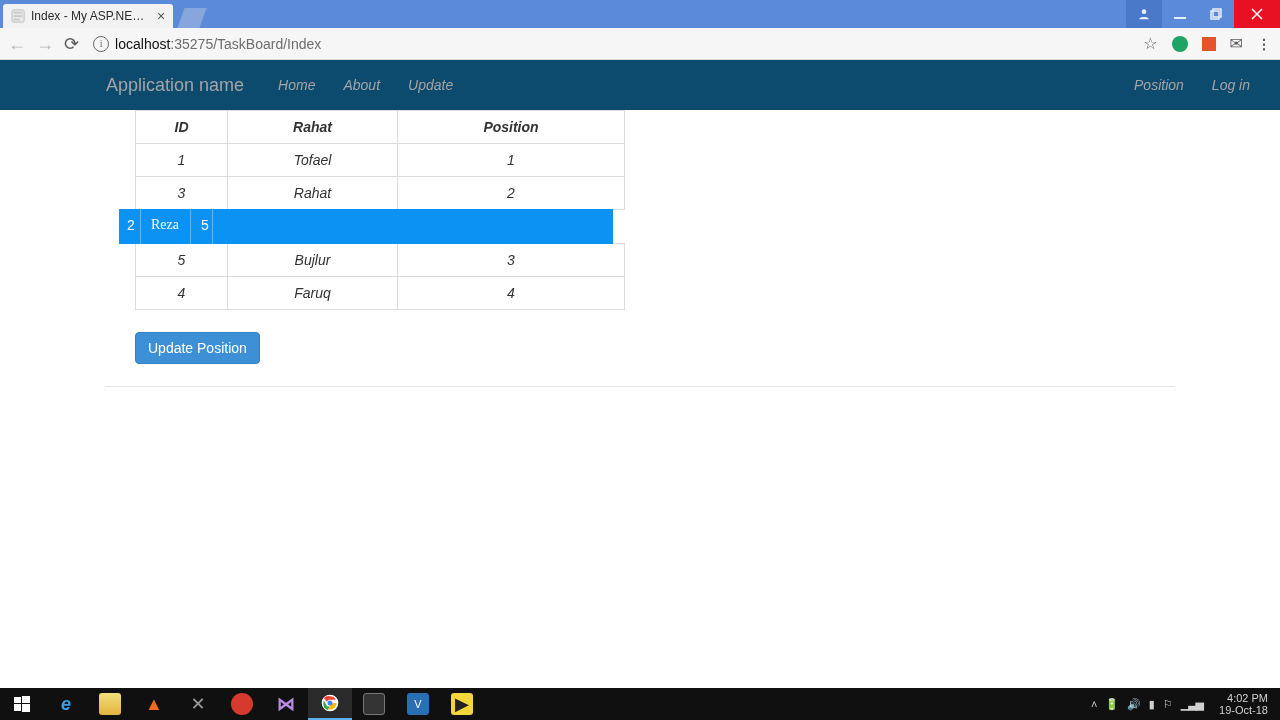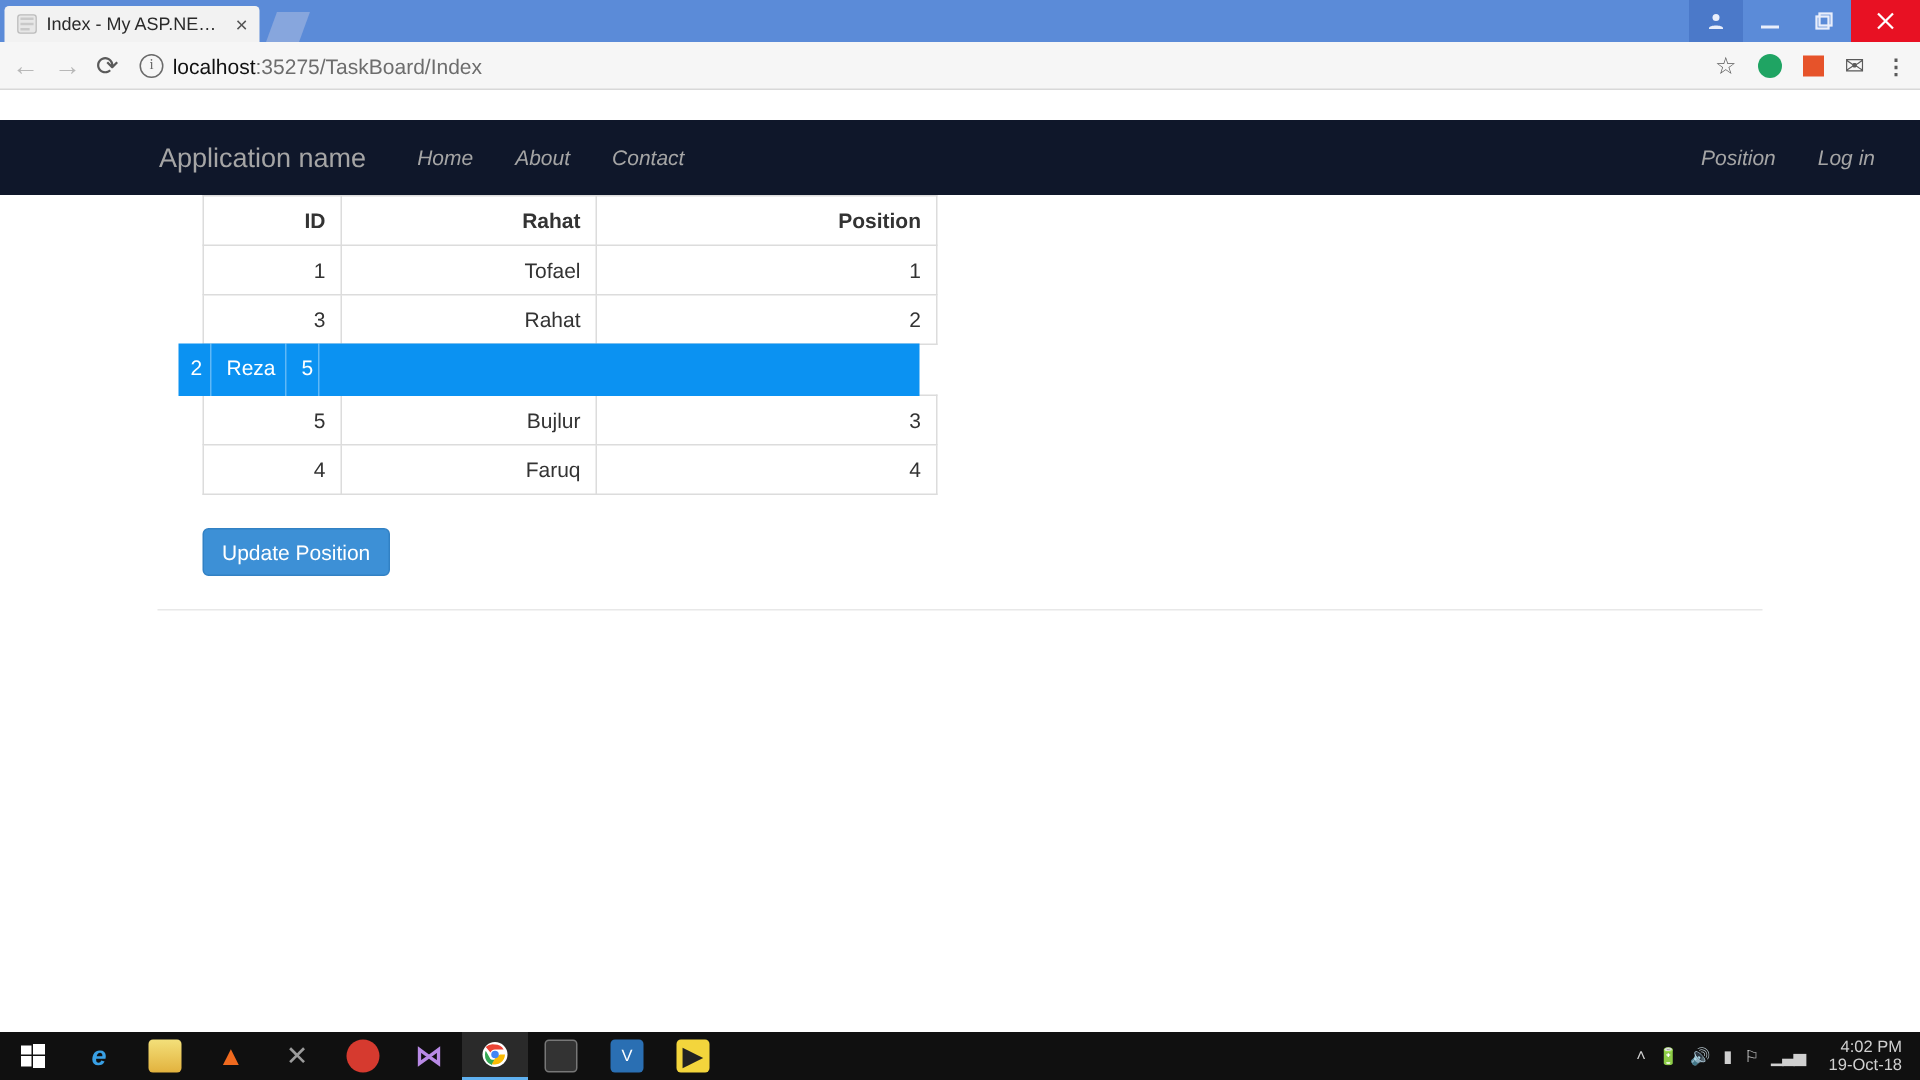--- a/index.html
+++ b/index.html
@@ -27,36 +27,36 @@
   .chromebar .url .host { color:#111;}
   .chromebar .url .path { color:#6d6d6d;}
   .chromebar .rightctrls { display:flex; align-items:center; gap:14px; color:#5a5a5a;}
   .chromebar .star { font-size:16px;}
   .chromebar .circle-g { width:16px; height:16px; border-radius:50%; background:#1fa463;}
   .chromebar .squareorange { width:14px; height:14px; background:#e6532a;}
   .chromebar .envelope { font-size:16px;}
   .chromebar .kebab { letter-spacing:1px; font-weight:bold;}
   
   .pagebody { position:relative; background:#fff;}
-  .navbar { height:50px; background:#0f172a; display:flex; align-items:center; padding:0 16px 0 106px;margin-top:20px; }
+  .navbar { height:50px; background:#0c4a6e; display:flex; align-items:center; padding:0 16px 0 106px; }
   .navbar .brand { color:#a5a5a5; font-size:18px; margin-right:20px;}
   .navbar .navlink { color:#a5a5a5; font-size:14px; padding:0 14px; height:50px; display:flex; align-items:center;font-style:italic;}
   .navbar .navlink:first-of-type { color:#fff;}
   .navbar .flex {flex:1;}
   
   .container { width:1070px; margin:0 auto; padding-top:0;}
   table.grid { width:490px; margin-left:30px; border-collapse:collapse; margin-top:0;}
-  table.grid th, table.grid td { border:1px solid #dcdcdc; padding:8px 10px; text-align:right; font-size:14px; color:#333; font-weight:normal;}
+  table.grid th, table.grid td { border:1px solid #dcdcdc; padding:8px 10px; text-align:center; font-size:14px; color:#333; font-weight:normal;font-style:italic;}
   table.grid th { font-weight:700; }
   table.grid th.id, table.grid td.id { width:92px;}
   table.grid th.name, table.grid td.name{ width:170px;}
   .drag-row { position:relative; margin-left:14px; margin-top:-1px; margin-bottom:-1px; height:35px; background:#0b92f2; display:flex; align-items:stretch; width:494px;}
   .drag-row > div { padding:8px 10px; color:#fff; border-right:1px solid rgba(255,255,255,0.35); font-size:14px;}
   .drag-row > div:first-child { width:22px; padding:8px 8px; text-align:center;}
-  .drag-row > div:nth-child(2){ width:50px;}
+  .drag-row > div:nth-child(2){ width:50px;font-family:Liberation Serif, serif;}
   .drag-row > div:nth-child(3){ width:22px;}
   .drag-row > div:last-child { flex:1; border-right:none;}
   .btn-primary { display:inline-block; margin-left:30px; margin-top:22px; background:#3d90d6; color:#fff; border:1px solid #3281c4; border-radius:4px; padding:7px 12px; font-size:14px;}
   hr.rule { margin:22px 0 14px 0; border:none; border-top:1px solid #e8e8e8;}
   .footer { color:#333; font-size:14px; }
   
   .taskbar { position:absolute; bottom:0; left:0; right:0; height:32px; background:#101010; display:flex; align-items:center; color:#fff;}
   .taskbar .start { width:44px; height:32px; display:flex; align-items:center; justify-content:center;}
   .taskbar .start svg { width:16px; height:16px; }
   .taskbar .tbicon { width:44px; height:32px; display:flex; align-items:center; justify-content:center; font-size:18px;}
@@ -127,21 +127,21 @@
     <span class="envelope">✉</span>
     <span class="kebab">⋮</span>
   </div>
 </div>
 
 <div class="pagebody">
   <div class="navbar">
     <span class="brand">Application name</span>
     <span class="navlink">Home</span>
     <span class="navlink">About</span>
-    <span class="navlink">Contact</span>
+    <span class="navlink">Update</span>
     <span class="flex"></span>
     <span class="navlink">Position</span>
     <span class="navlink">Log in</span>
   </div>
 
   <div class="container">
     <table class="grid">
       <thead>
         <tr>
           <th class="id">ID</th>

